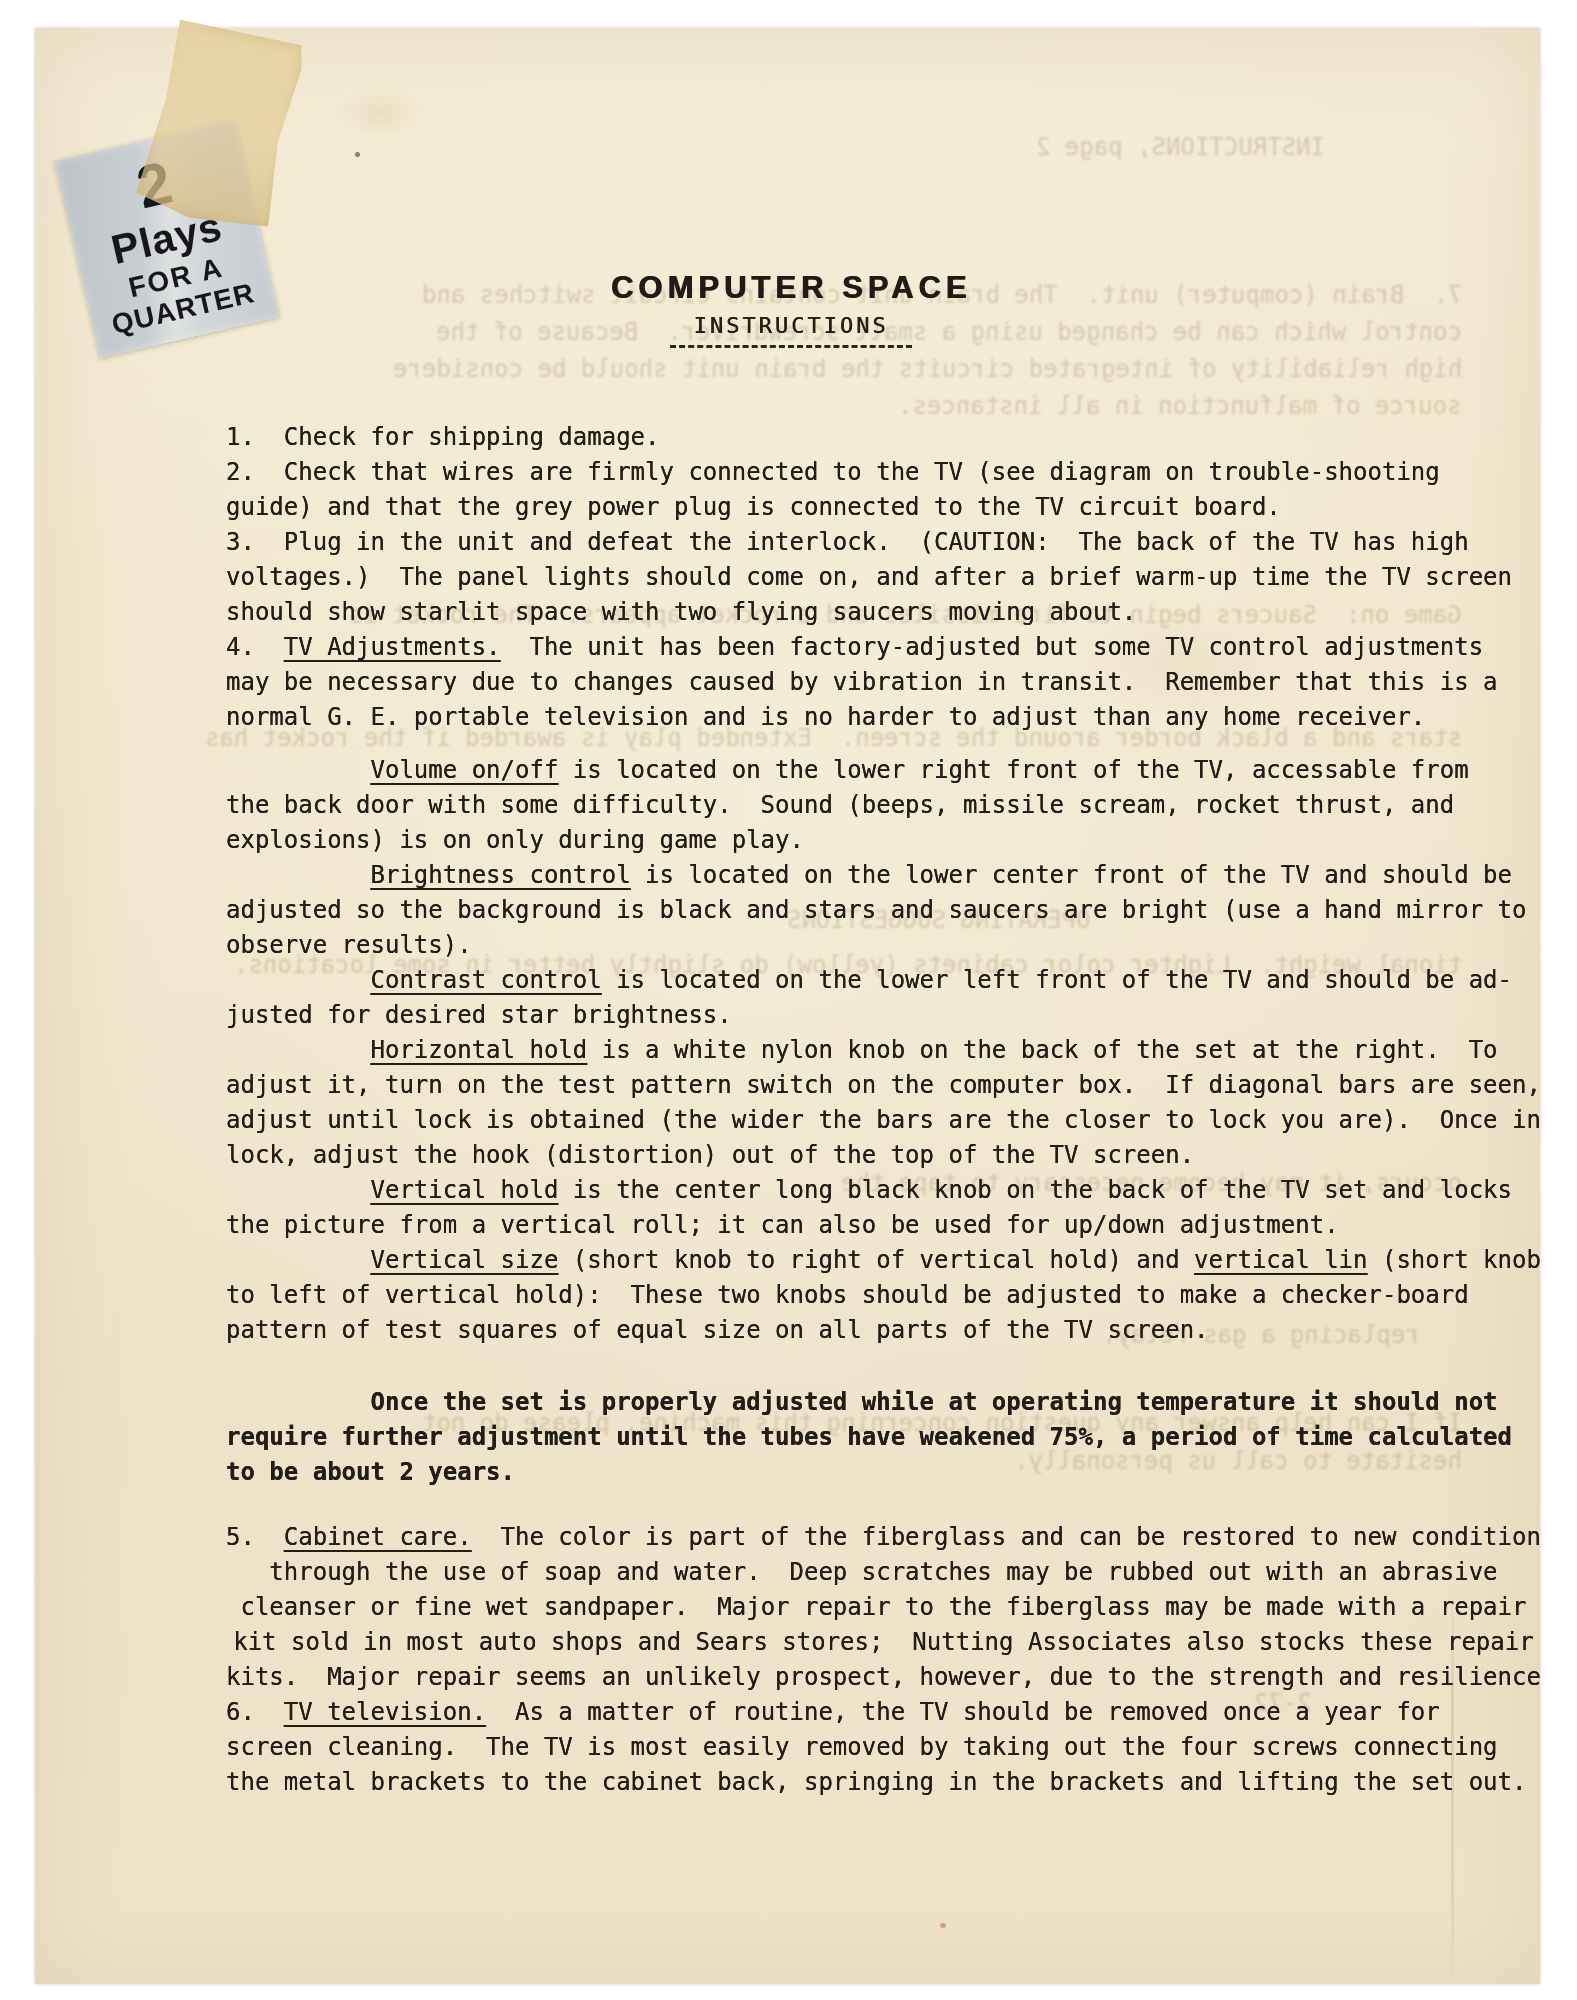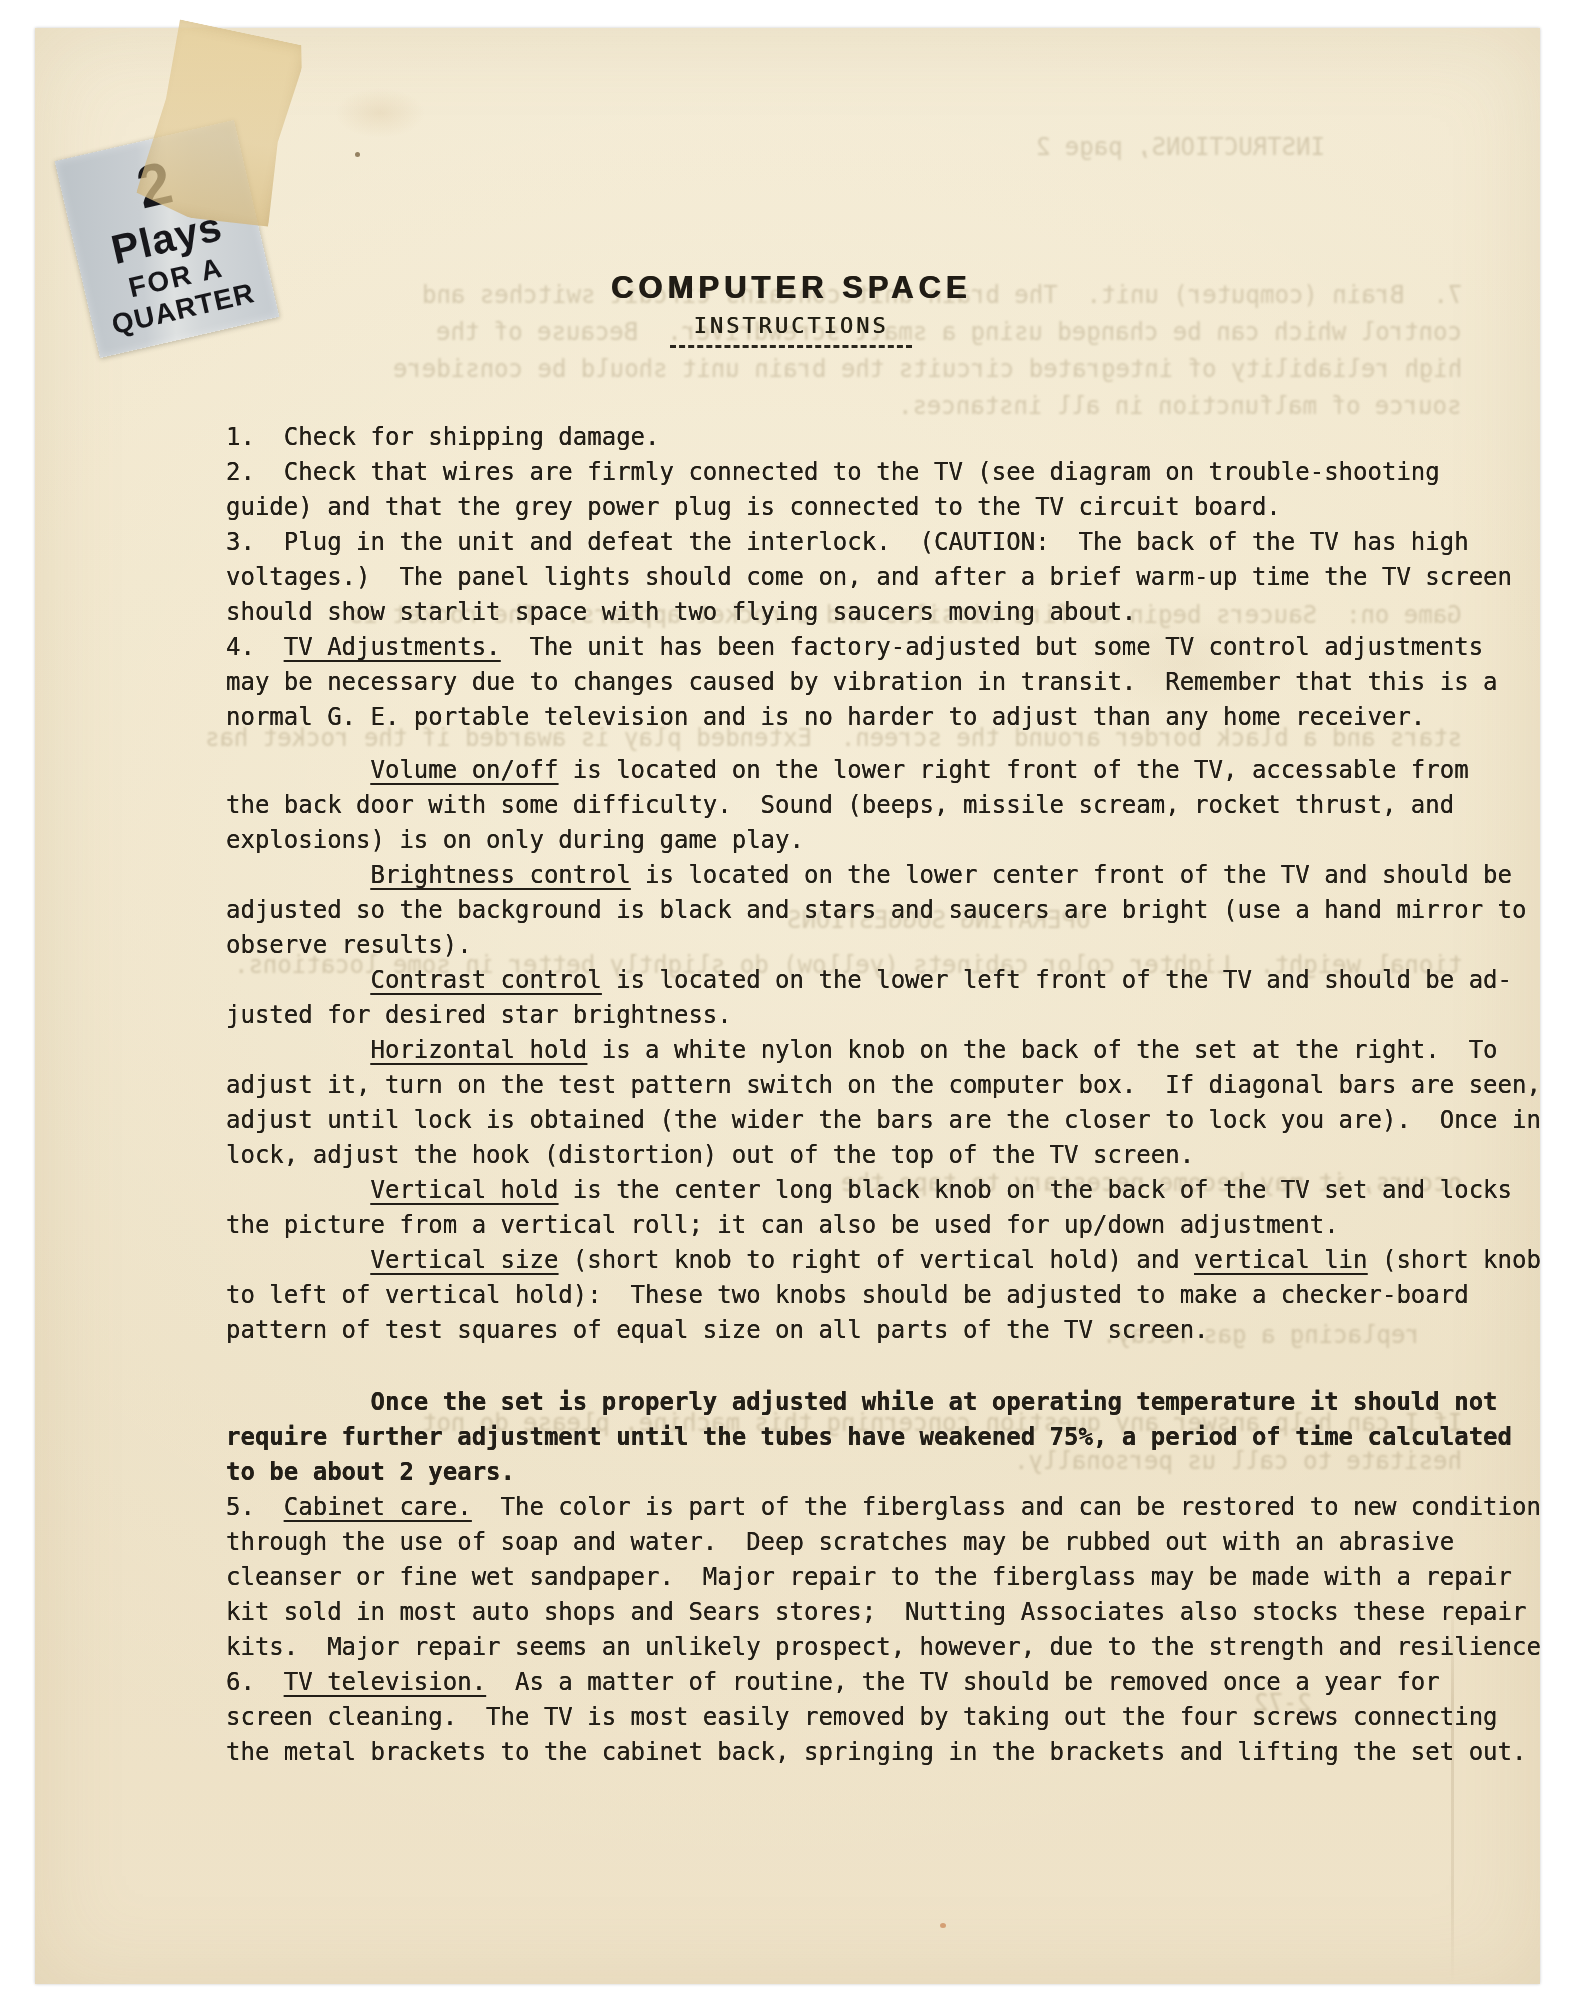--- a/index.html
+++ b/index.html
@@ -148,21 +148,21 @@
       <div class="para">
         <div class="line"><span>          </span><span class="u">Vertical size</span><span> (short knob to right of vertical hold) and </span><span class="u">vertical lin</span><span> (short knob</span></div>
         <div class="line"><span>to left of vertical hold):  These two knobs should be adjusted to make a checker-board</span></div>
         <div class="line"><span>pattern of test squares of equal size on all parts of the TV screen.</span></div>
       </div>
       <div class="para" style="margin-top: 37px; font-weight: bold;">
         <div class="line"><span>          Once the set is properly adjusted while at operating temperature it should not</span></div>
         <div class="line"><span>require further adjustment until the tubes have weakened 75%, a period of time calculated</span></div>
         <div class="line"><span>to be about 2 years.</span></div>
       </div>
-      <div class="para" style="">
+      <div class="para" style="margin-top: 30px; text-align: center;">
         <div class="line"><span>5.  </span><span class="u">Cabinet care.</span><span>  The color is part of the fiberglass and can be restored to new condition</span></div>
         <div class="line"><span>through the use of soap and water.  Deep scratches may be rubbed out with an abrasive</span></div>
         <div class="line"><span>cleanser or fine wet sandpaper.  Major repair to the fiberglass may be made with a repair</span></div>
         <div class="line"><span>kit sold in most auto shops and Sears stores;  Nutting Associates also stocks these repair</span></div>
         <div class="line"><span>kits.  Major repair seems an unlikely prospect, however, due to the strength and resilience</span></div>
       </div>
       <div class="para">
         <div class="line"><span>6.  </span><span class="u">TV television.</span><span>  As a matter of routine, the TV should be removed once a year for</span></div>
         <div class="line"><span>screen cleaning.  The TV is most easily removed by taking out the four screws connecting</span></div>
         <div class="line"><span>the metal brackets to the cabinet back, springing in the brackets and lifting the set out.</span></div>

